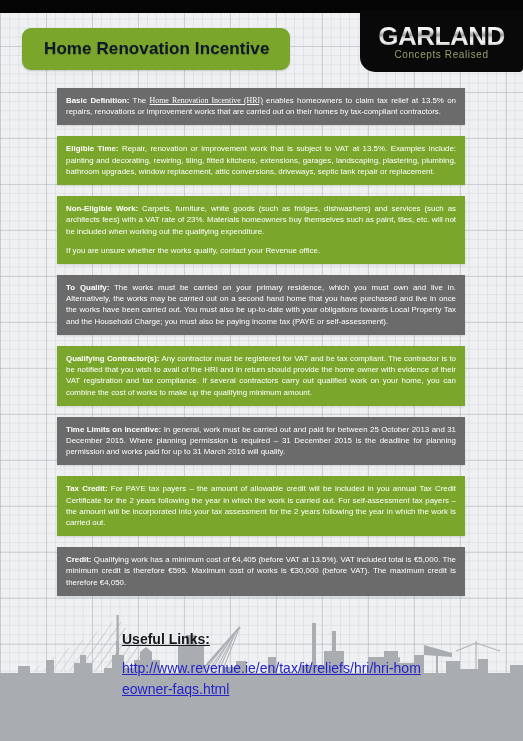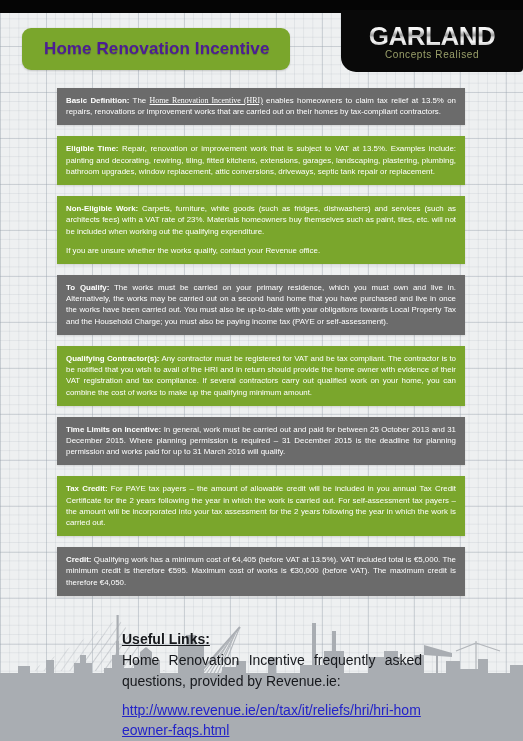--- a/index.html
+++ b/index.html
@@ -49,21 +49,21 @@
     height: 13px;
     background: #050505;
     z-index: 5;
   }
 
   
   #logo-panel {
     position: absolute;
     right: 0;
     top: 10px;
-    width: 182px;
+    width: 163px;
     height: 62px;
     background: #090909;
     border-bottom-left-radius: 15px;
     border-bottom-right-radius: 4px;
     z-index: 6;
     display: flex;
     flex-direction: column;
     align-items: center;
     justify-content: center;
   }
@@ -98,21 +98,21 @@
     width: 268px;
     height: 42px;
     background: #7aa62c;
     border-radius: 9px;
     display: flex;
     align-items: center;
     box-shadow: 0 1px 2px rgba(0,0,0,.18);
     z-index: 4;
   }
   #title-text {
-    color: #4c1d95;
+    color: #0f172a;
     font-size: 17px;
     font-weight: bold;
     padding-left: 22px;
     letter-spacing: .1px;
     text-shadow: 0 1px 1px rgba(0,0,0,.22);
   }
 
   
   #blocks {
     position: absolute;
@@ -287,21 +287,20 @@
         <span class="lead">Credit:</span><span> Qualifying work has a minimum cost of €4,405 (before VAT at 13.5%). VAT included total is €5,000. The minimum credit is therefore €595. Maximum cost of works is €30,000 (before VAT). The maximum credit is therefore €4,050.</span>
       </p>
     </div>
 
   </div>
 
   <div id="links">
     <div id="links-heading">Useful Links:</div>
 
     <div class="link-block">
-      <p>Home Renovation Incentive frequently asked questions, provided by Revenue.ie:</p>
     </div>
 
     <div class="link-block">
       <a class="url" href="#">http://www.revenue.ie/en/tax/it/reliefs/hri/hri-homeowner-faqs.html</a>
     </div>
   </div>
 
 </div>
 
 </body></html>

